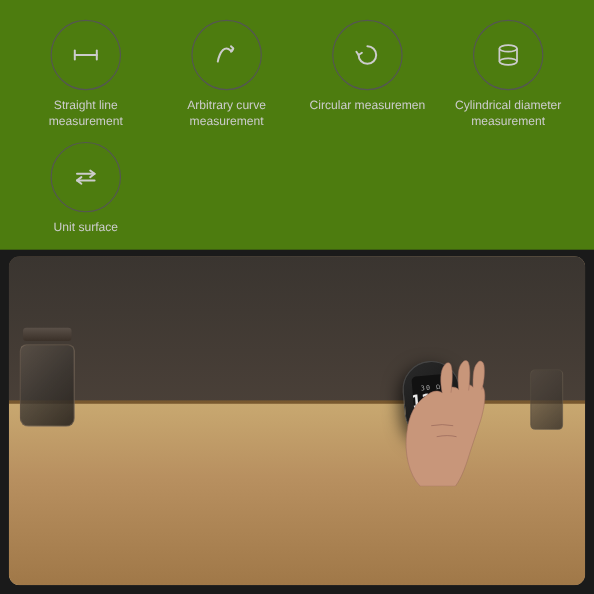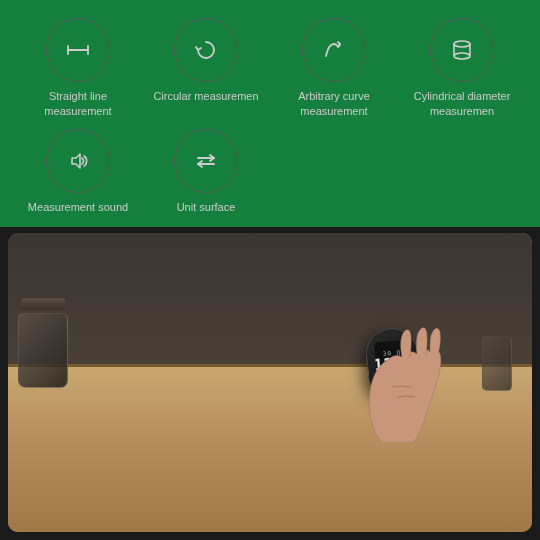--- a/index.html
+++ b/index.html
@@ -7,21 +7,21 @@
       width: 540px;
       height: 540px;
       background-color: #1a1a1a;
       font-family: Arial, sans-serif;
       overflow: hidden;
       display: flex;
       flex-direction: column;
     }
 
     .features-section {
-      background-color: #15803d;
+      background-color: #4d7c0f;
       padding: 18px 16px 12px;
       flex-shrink: 0;
     }
 
     .features-grid {
       display: grid;
       grid-template-columns: repeat(4, 1fr);
       gap: 10px 4px;
     }
 
@@ -231,66 +231,55 @@
           <line x1="26" y1="12" x2="26" y2="20" stroke="#ccc" stroke-width="1.8" stroke-linecap="round"></line>
         </svg>
       </div>
       <span class="feature-label">Straight line
 measurement</span>
     </div>
 
     <div class="feature-item">
       <div class="icon-circle">
         <svg class="icon-svg" viewBox="0 0 32 32" fill="none">
+          <path d="M8 22 C8 22, 10 10, 16 10 C20 10, 20 16, 22 10" stroke="#ccc" stroke-width="1.8" stroke-linecap="round" fill="none"></path>
+          <polyline points="20,8 22,10 20,13" stroke="#ccc" stroke-width="1.8" stroke-linecap="round" stroke-linejoin="round" fill="none"></polyline>
+        </svg>
+      </div>
+      <span class="feature-label">Arbitrary curve
+measurement</span>
+    </div>
+
+    <div class="feature-item">
+      <div class="icon-circle">
+        <svg class="icon-svg" viewBox="0 0 32 32" fill="none">
           <path d="M16 8 A8 8 0 1 1 8 16" stroke="#ccc" stroke-width="1.8" stroke-linecap="round" fill="none"></path>
           <polyline points="6,13 8,16 11,14" stroke="#ccc" stroke-width="1.8" stroke-linecap="round" stroke-linejoin="round" fill="none"></polyline>
         </svg>
       </div>
       <span class="feature-label">Circular
 measuremen</span>
-    </div>
-
-    <div class="feature-item">
-      <div class="icon-circle">
-        <svg class="icon-svg" viewBox="0 0 32 32" fill="none">
-          <path d="M8 22 C8 22, 10 10, 16 10 C20 10, 20 16, 22 10" stroke="#ccc" stroke-width="1.8" stroke-linecap="round" fill="none"></path>
-          <polyline points="20,8 22,10 20,13" stroke="#ccc" stroke-width="1.8" stroke-linecap="round" stroke-linejoin="round" fill="none"></polyline>
-        </svg>
-      </div>
-      <span class="feature-label">Arbitrary curve
-measurement</span>
     </div>
 
 
     <div class="feature-item">
       <div class="icon-circle">
         <svg class="icon-svg" viewBox="0 0 32 32" fill="none">
           <ellipse cx="16" cy="10" rx="8" ry="3" stroke="#ccc" stroke-width="1.6" fill="none"></ellipse>
           <line x1="8" y1="10" x2="8" y2="22" stroke="#ccc" stroke-width="1.6"></line>
           <line x1="24" y1="10" x2="24" y2="22" stroke="#ccc" stroke-width="1.6"></line>
           <ellipse cx="16" cy="22" rx="8" ry="3" stroke="#ccc" stroke-width="1.6" fill="none"></ellipse>
         </svg>
       </div>
       <span class="feature-label">Cylindrical
 diameter
-measuremen</span>
-    </div>
-
-
-    <div class="feature-item">
-      <div class="icon-circle">
-        <svg class="icon-svg" viewBox="0 0 32 32" fill="none">
-          <polygon points="10,13 14,13 18,9 18,23 14,19 10,19" stroke="#ccc" stroke-width="1.6" fill="none" stroke-linejoin="round"></polygon>
-          <path d="M20 13 C22 14.5, 22 17.5, 20 19" stroke="#ccc" stroke-width="1.6" stroke-linecap="round" fill="none"></path>
-          <path d="M22 11 C25.5 13, 25.5 19, 22 21" stroke="#ccc" stroke-width="1.6" stroke-linecap="round" fill="none"></path>
-        </svg>
-      </div>
-      <span class="feature-label">Measurement
-sound</span>
-    </div>
+measurement</span>
+    </div>
+
+
 
     <div class="feature-item">
       <div class="icon-circle">
         <svg class="icon-svg" viewBox="0 0 32 32" fill="none">
           <path d="M8 13 L24 13" stroke="#ccc" stroke-width="1.8" stroke-linecap="round"></path>
           <polyline points="20,10 24,13 20,16" stroke="#ccc" stroke-width="1.8" stroke-linecap="round" stroke-linejoin="round" fill="none"></polyline>
           <path d="M24 19 L8 19" stroke="#ccc" stroke-width="1.8" stroke-linecap="round"></path>
           <polyline points="12,16 8,19 12,22" stroke="#ccc" stroke-width="1.8" stroke-linecap="round" stroke-linejoin="round" fill="none"></polyline>
         </svg>
       </div>

